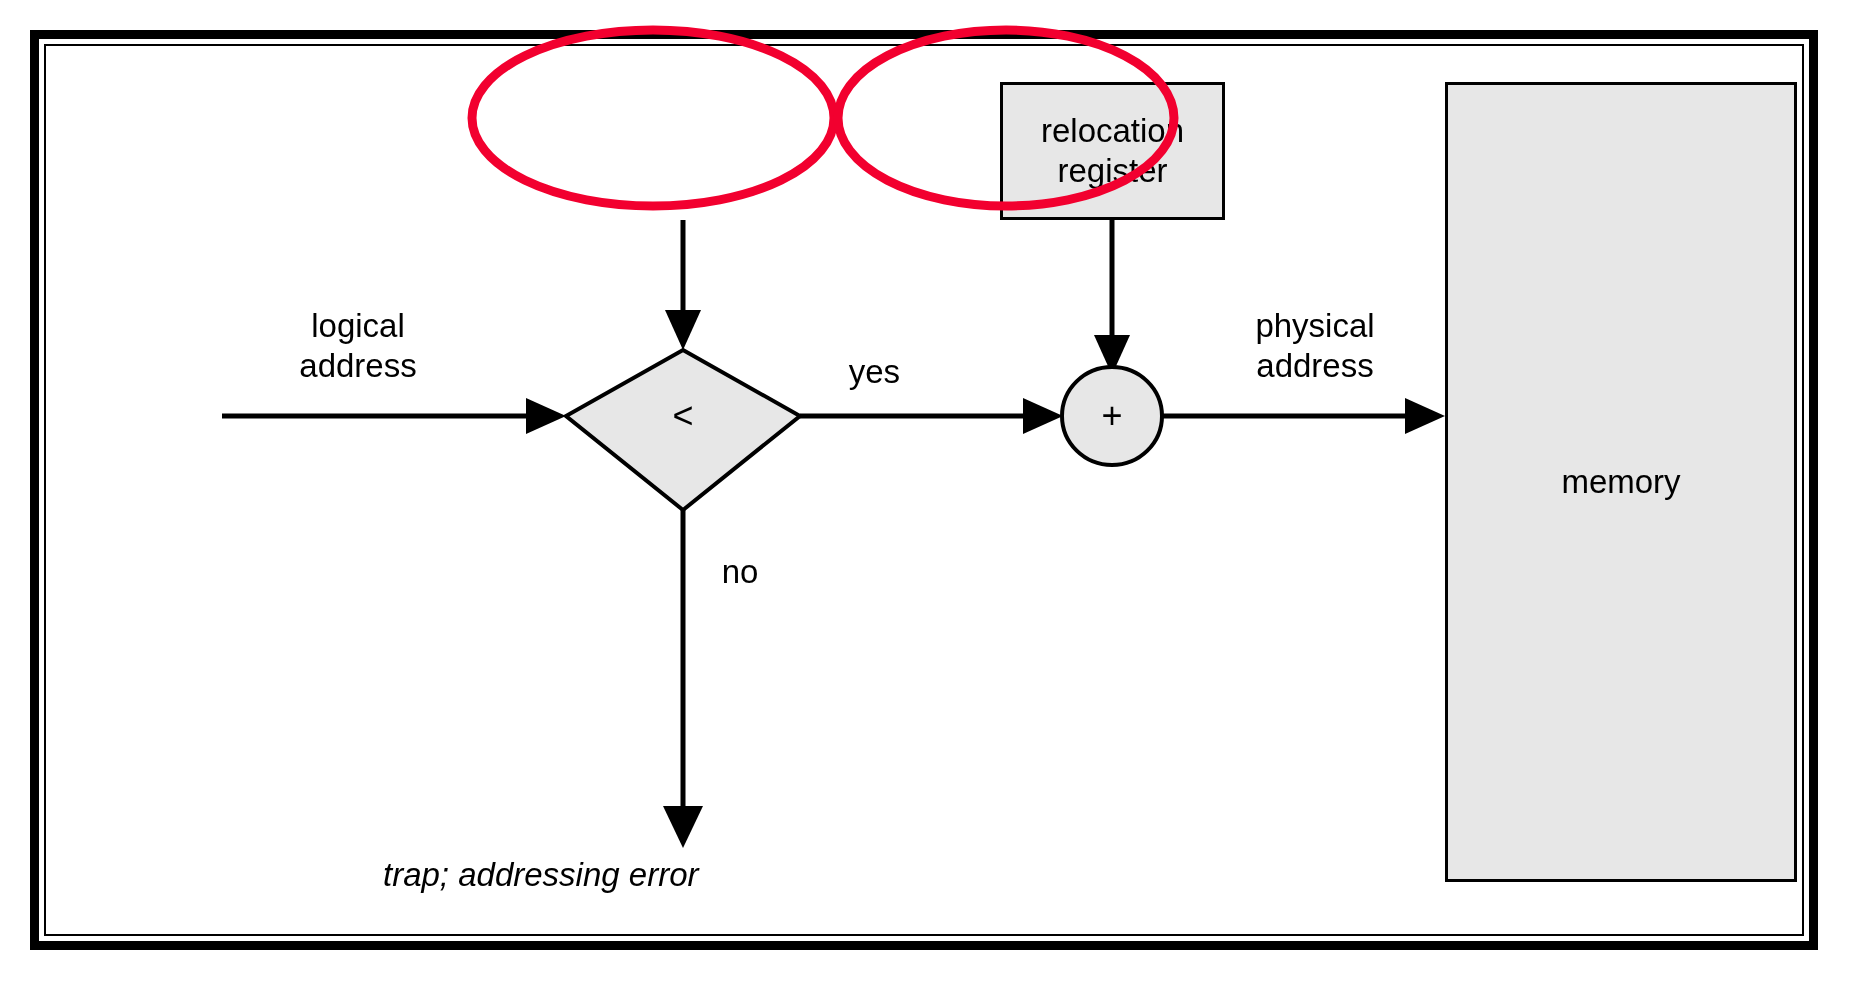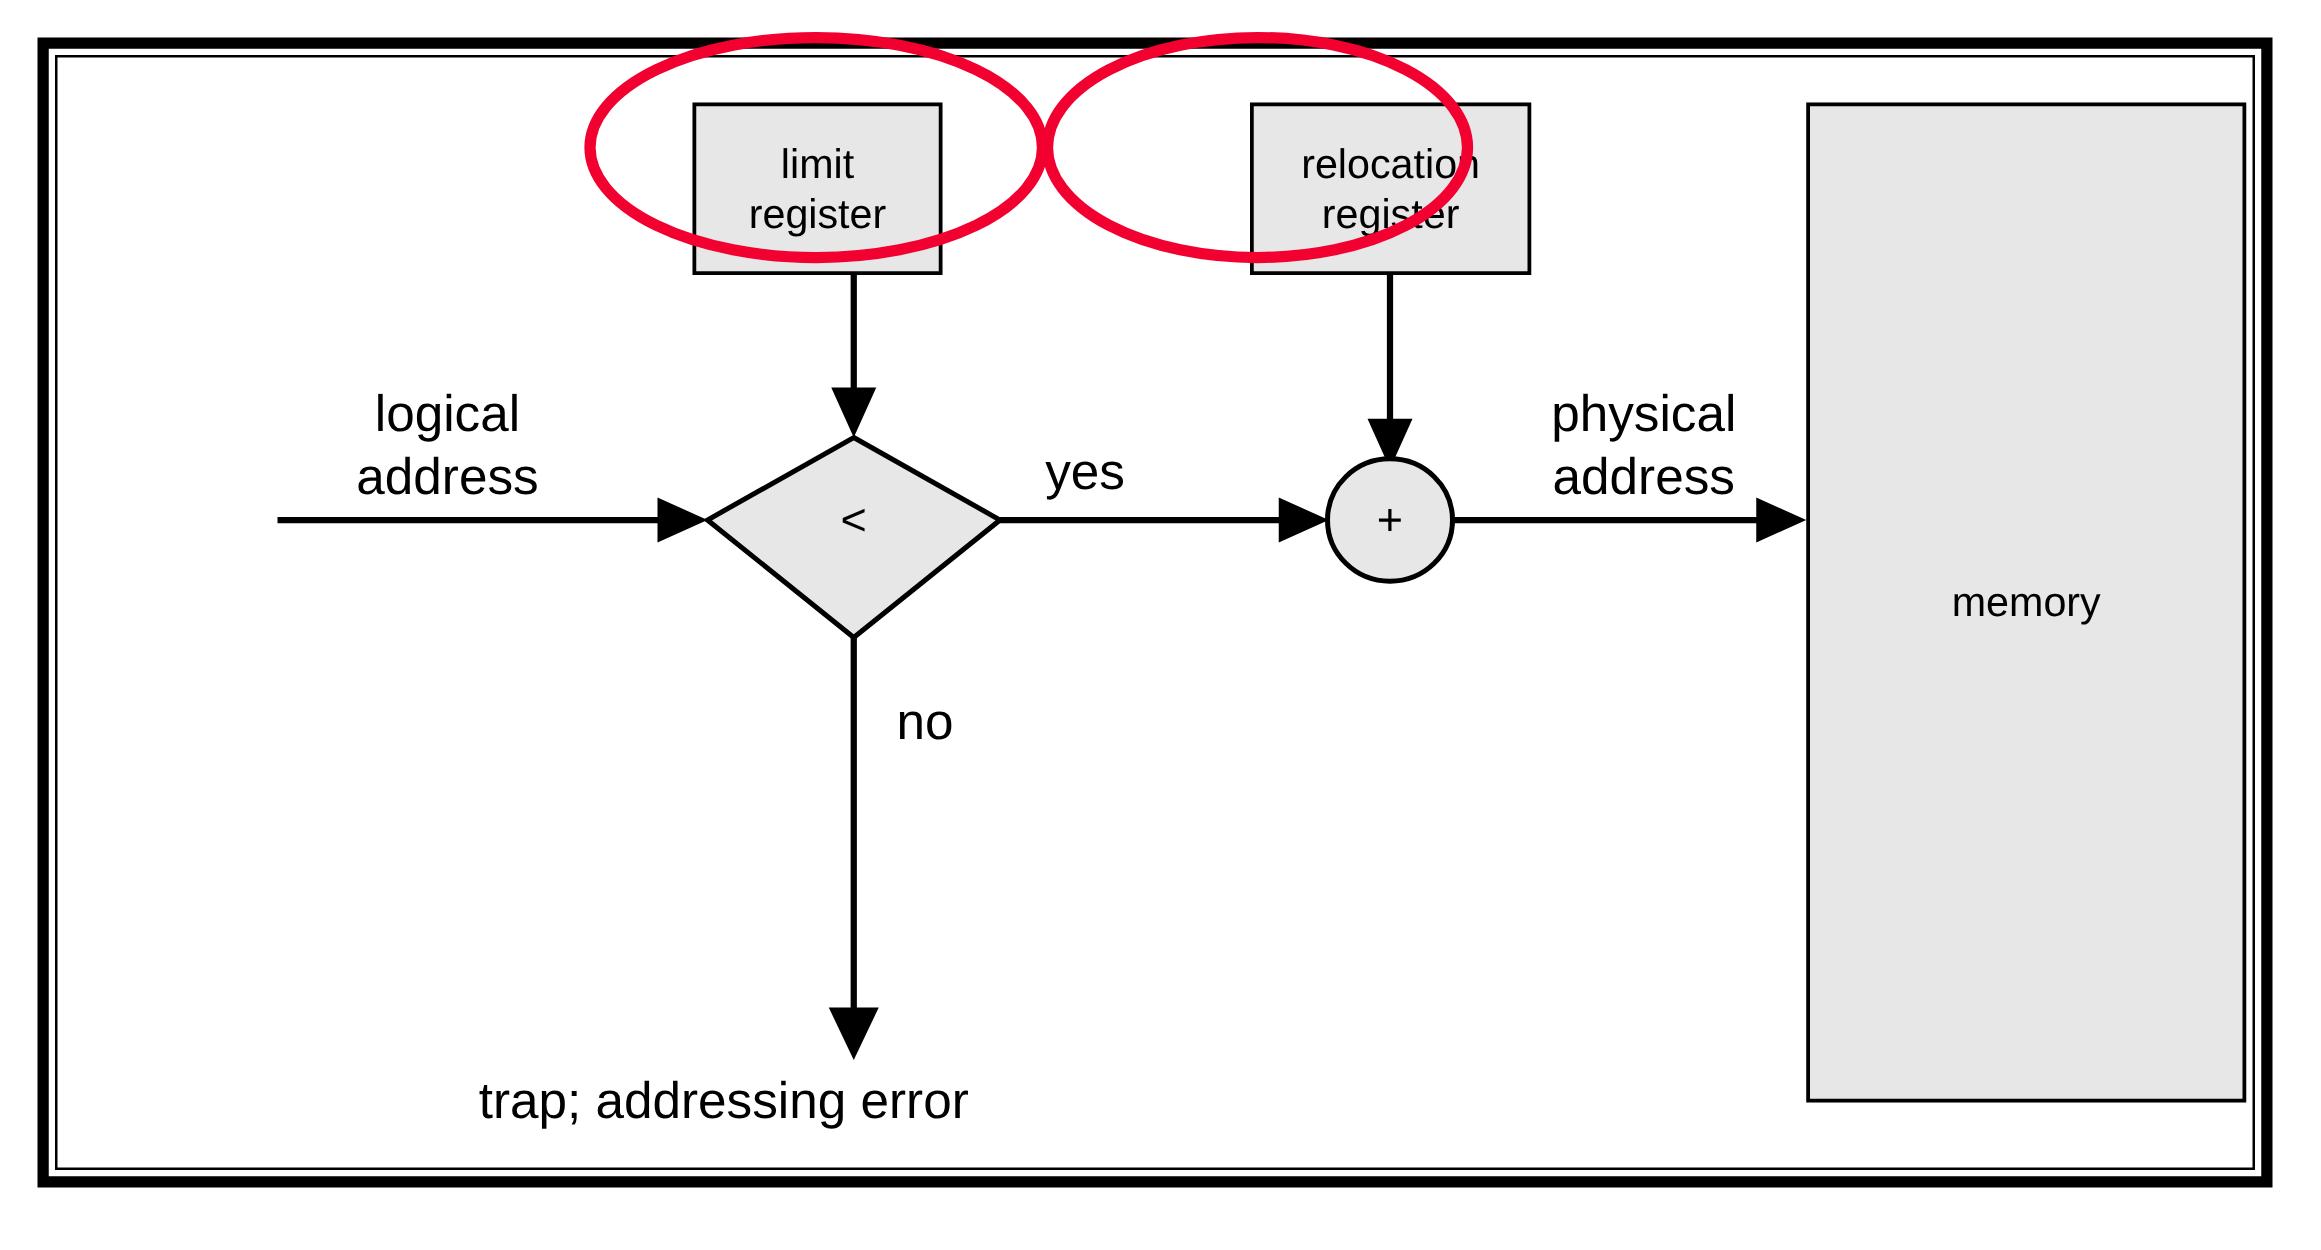--- a/index.html
+++ b/index.html
@@ -50,21 +50,21 @@
     flex-direction: column;
     align-items: center;
     justify-content: center;
     font-size: 33px;
     color: #000000;
     line-height: 1.22;
     text-align: center;
   }
   .lbl {
     position: absolute;
-    font-size: 41px;
+    font-size: 33px;
     color: #000000;
     line-height: 1.22;
     text-align: center;
     white-space: pre-line;
   }
   svg.overlay {
     position: absolute;
     left: 0;
     top: 0;
     width: 1857px;
@@ -121,24 +121,20 @@
     <g>
       <polygon class="dfill" points="683,350 800,416 683,510 566,416"></polygon>
     </g>
 
     <g>
       <ellipse class="dfill" cx="1112" cy="416" rx="50" ry="49"></ellipse>
     </g>
   </svg>
 
 
-  <div class="gbox" style="left:554px; top:82px; width:200px; height:138px;">
-    <span>limit</span>
-    <span>register</span>
-  </div>
 
   <div class="gbox" style="left:1000px; top:82px; width:225px; height:138px;">
     <span>relocation</span>
     <span>register</span>
   </div>
 
   <div class="gbox" style="left:1445px; top:82px; width:352px; height:800px;">
     <span>memory</span>
   </div>
 
@@ -149,20 +145,20 @@
   <div class="lbl" style="left:248px; top:306px; width:220px;">logical
 address</div>
 
   <div class="lbl" style="left:1195px; top:306px; width:240px;">physical
 address</div>
 
   <div class="lbl" style="left:820px; top:352px; width:80px; text-align:right;">yes</div>
 
   <div class="lbl" style="left:700px; top:552px; width:80px; text-align:center;">no</div>
 
-  <div class="lbl" style="left:383px; top:855px; width:600px; text-align:left;">trap; addressing error</div>
+  <div class="lbl" style="left:383px; top:855px; width:600px; text-align:left;font-style:italic;">trap; addressing error</div>
 
   <svg class="overlay" viewBox="0 0 1857 1000">
     <ellipse class="hl-ellipse" cx="653" cy="118" rx="181" ry="88"></ellipse>
     <ellipse class="hl-ellipse" cx="1006" cy="118" rx="168" ry="88"></ellipse>
   </svg>
 
 </div>
 
 </body></html>

